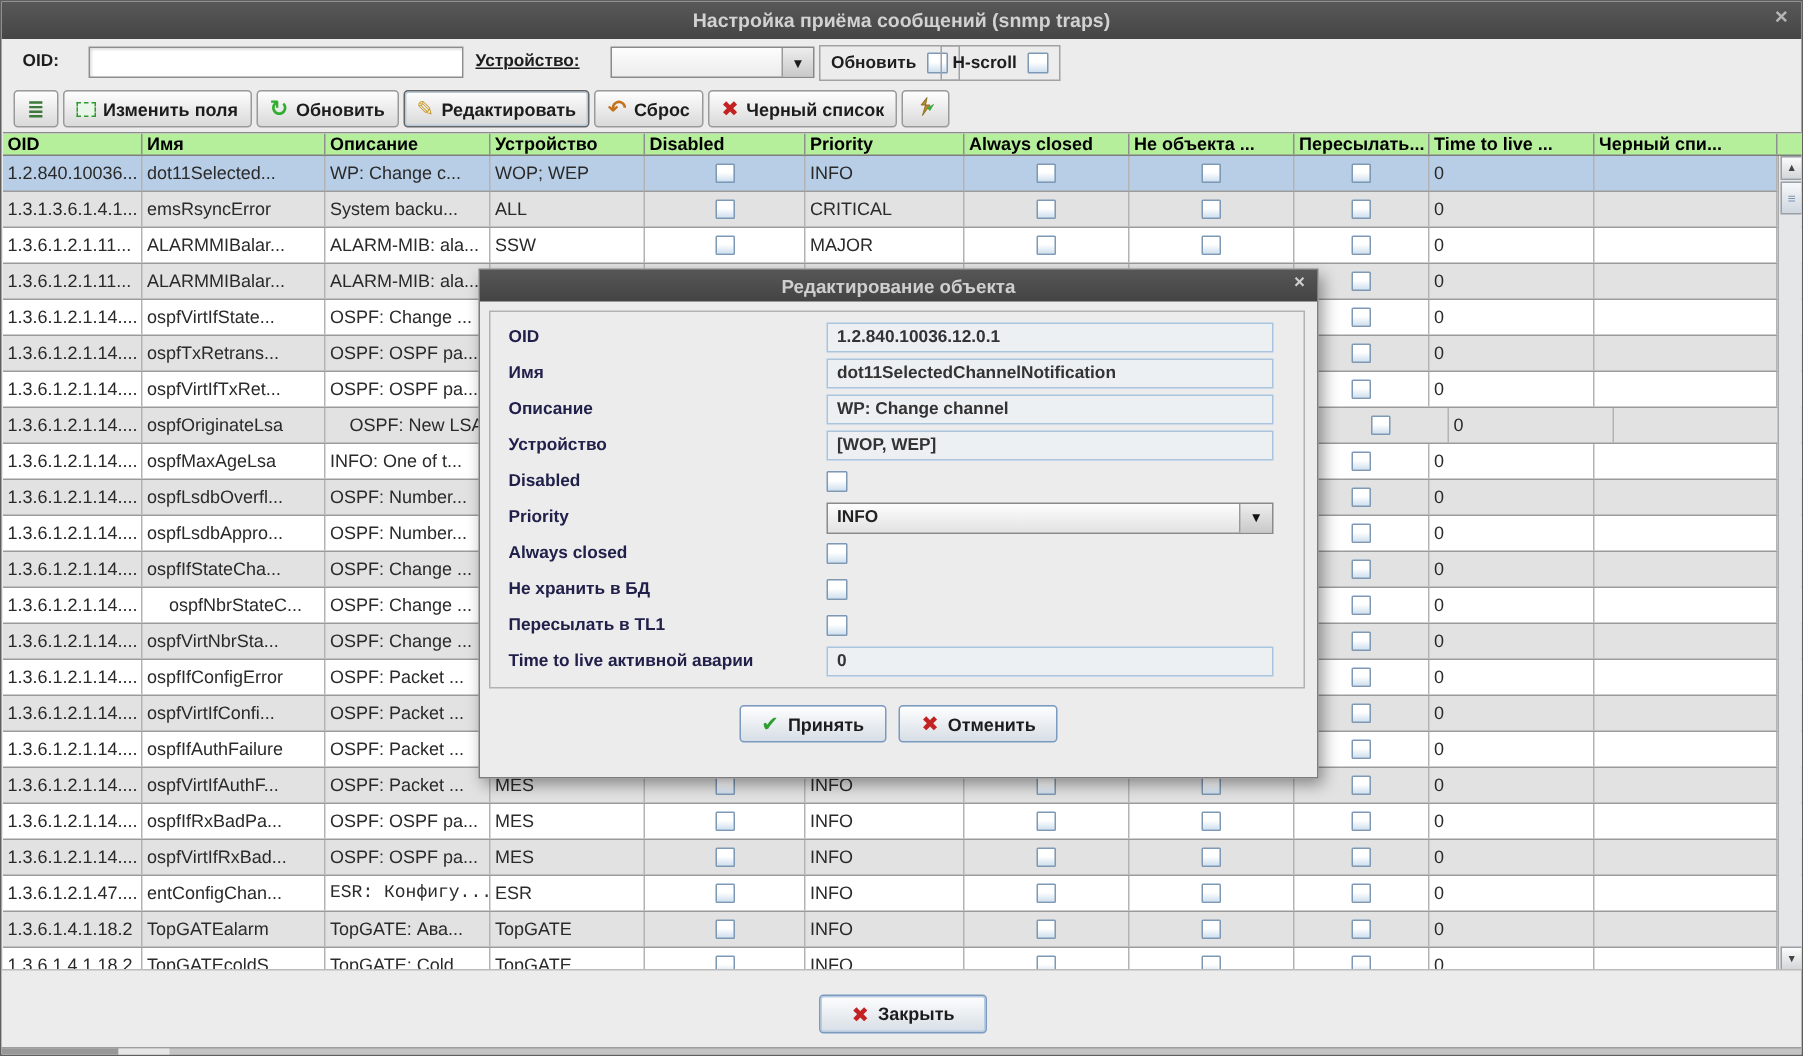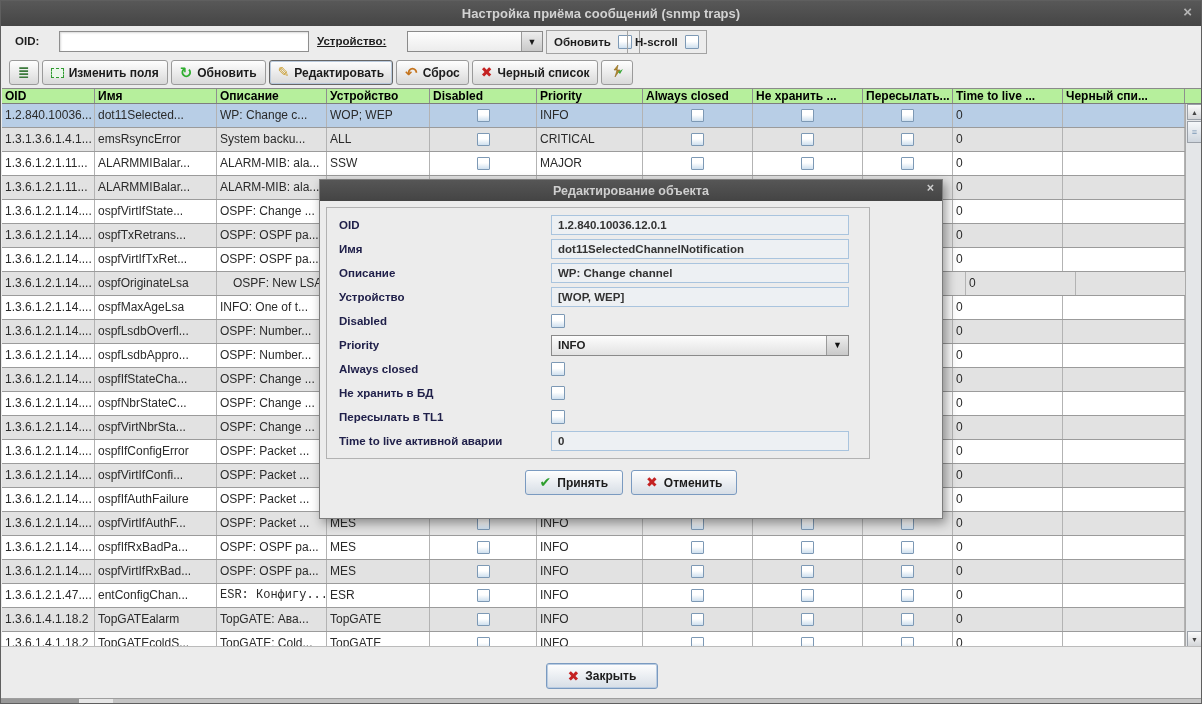--- a/index.html
+++ b/index.html
@@ -68,21 +68,21 @@
   
   .footer{position:absolute;left:0;top:645px;width:100%;height:52px;background:#ececec;border-top:1px solid #bbb;}
   .btn{display:flex;align-items:center;justify-content:center;gap:6px;border:1px solid #7a9ac0;border-radius:3px;
     background:linear-gradient(#fefefe,#d7dee6);font-size:12px;font-weight:bold;color:#1c1c1c;}
   #close-btn{position:absolute;left:545px;top:16px;width:112px;height:26px;box-shadow:0 0 0 1px #b9cce2 inset;}
   .bottom-strip{position:absolute;left:0;top:697px;width:100%;height:7px;background:#c4c4c4;border-top:1px solid #9e9e9e;}
   .strip-dark{position:absolute;left:0;top:0;width:78px;height:7px;background:#989898;}
   .strip-light{position:absolute;left:78px;top:0;width:34px;height:7px;background:#e6e6e6;}
 
   
-  .dialog{position:absolute;left:318px;top:178px;width:624px;height:340px;background:#ececec;border:1px solid #7d7d7d;
+  .dialog{position:absolute;left:318px;top:178px;width:560px;height:340px;background:#ececec;border:1px solid #7d7d7d;
     box-shadow:3px 4px 10px rgba(0,0,0,.4);}
   .dialog .dtitle{position:absolute;left:0;top:0;width:100%;height:21px;background:linear-gradient(#565656,#444);
     display:flex;align-items:center;justify-content:center;}
   .dialog .dtitle span{font-size:12.5px;font-weight:bold;color:#cfcfcf;}
   .dialog .dclose{position:absolute;right:8px;top:1px;color:#b0b0b0;font-size:14px;font-weight:bold;}
   .fields{position:absolute;left:6px;top:27px;width:544px;height:252px;border:1px solid #b2b2b2;background:#ececec;padding:5px 0;}
   .frow{display:flex;align-items:center;height:24px;padding-left:12px;}
   .flabel{flex:0 0 212px;font-size:11.5px;font-weight:bold;color:#20204a;}
   .fctrl{flex:0 0 298px;display:flex;align-items:center;}
   .finput{width:298px;height:20px;background:#edf0f3;border:1px solid #a9c4de;font-size:11.5px;font-weight:bold;
@@ -156,21 +156,21 @@
 
   <div class="table-area">
     <div class="thead">
         <div class="th" style="width: 93px;">OID</div>
         <div class="th" style="width: 122px;">Имя</div>
         <div class="th" style="width: 110px;">Описание</div>
         <div class="th" style="width: 103px;">Устройство</div>
         <div class="th" style="width: 107px;">Disabled</div>
         <div class="th" style="width: 106px;">Priority</div>
         <div class="th" style="width: 110px;">Always closed</div>
-        <div class="th" style="width: 110px;">Не хранить ...</div>
+        <div class="th" style="width: 110px;">Не объекта ...</div>
         <div class="th" style="width: 90px;">Пересылать...</div>
         <div class="th" style="width: 110px;">Time to live ...</div>
         <div class="th" style="width: 122px;">Черный спи...</div>
       </div>
     <div>
         <div class="trow sel">
           <div class="td" style="width: 93px;">1.2.840.10036...</div>
           <div class="td" style="width: 122px;">dot11Selected...</div>
           <div class="td" style="width: 110px;">WP: Change c...</div>
           <div class="td" style="width: 103px;">WOP; WEP</div>
@@ -416,21 +416,21 @@
             <span class="cb"></span>
           </div>
           <div class="td cbcell" style="width: 90px;">
             <span class="cb"></span>
           </div>
           <div class="td" style="width: 110px;">0</div>
           <div class="td" style="width: 122px;"></div>
         </div>
         <div class="trow">
           <div class="td" style="width: 93px;">1.3.6.1.2.1.14....</div>
-          <div class="td" style="width: 122px;">ospfNbrStateC...</div>
+          <div class="td" style="width: 122px; text-align: center;">ospfNbrStateC...</div>
           <div class="td" style="width: 110px;">OSPF: Change ...</div>
           <div class="td" style="width: 103px;"></div>
           <div class="td cbcell" style="width: 107px;">
             <span class="cb"></span>
           </div>
           <div class="td" style="width: 106px;"></div>
           <div class="td cbcell" style="width: 110px;">
             <span class="cb"></span>
           </div>
           <div class="td cbcell" style="width: 110px;">

